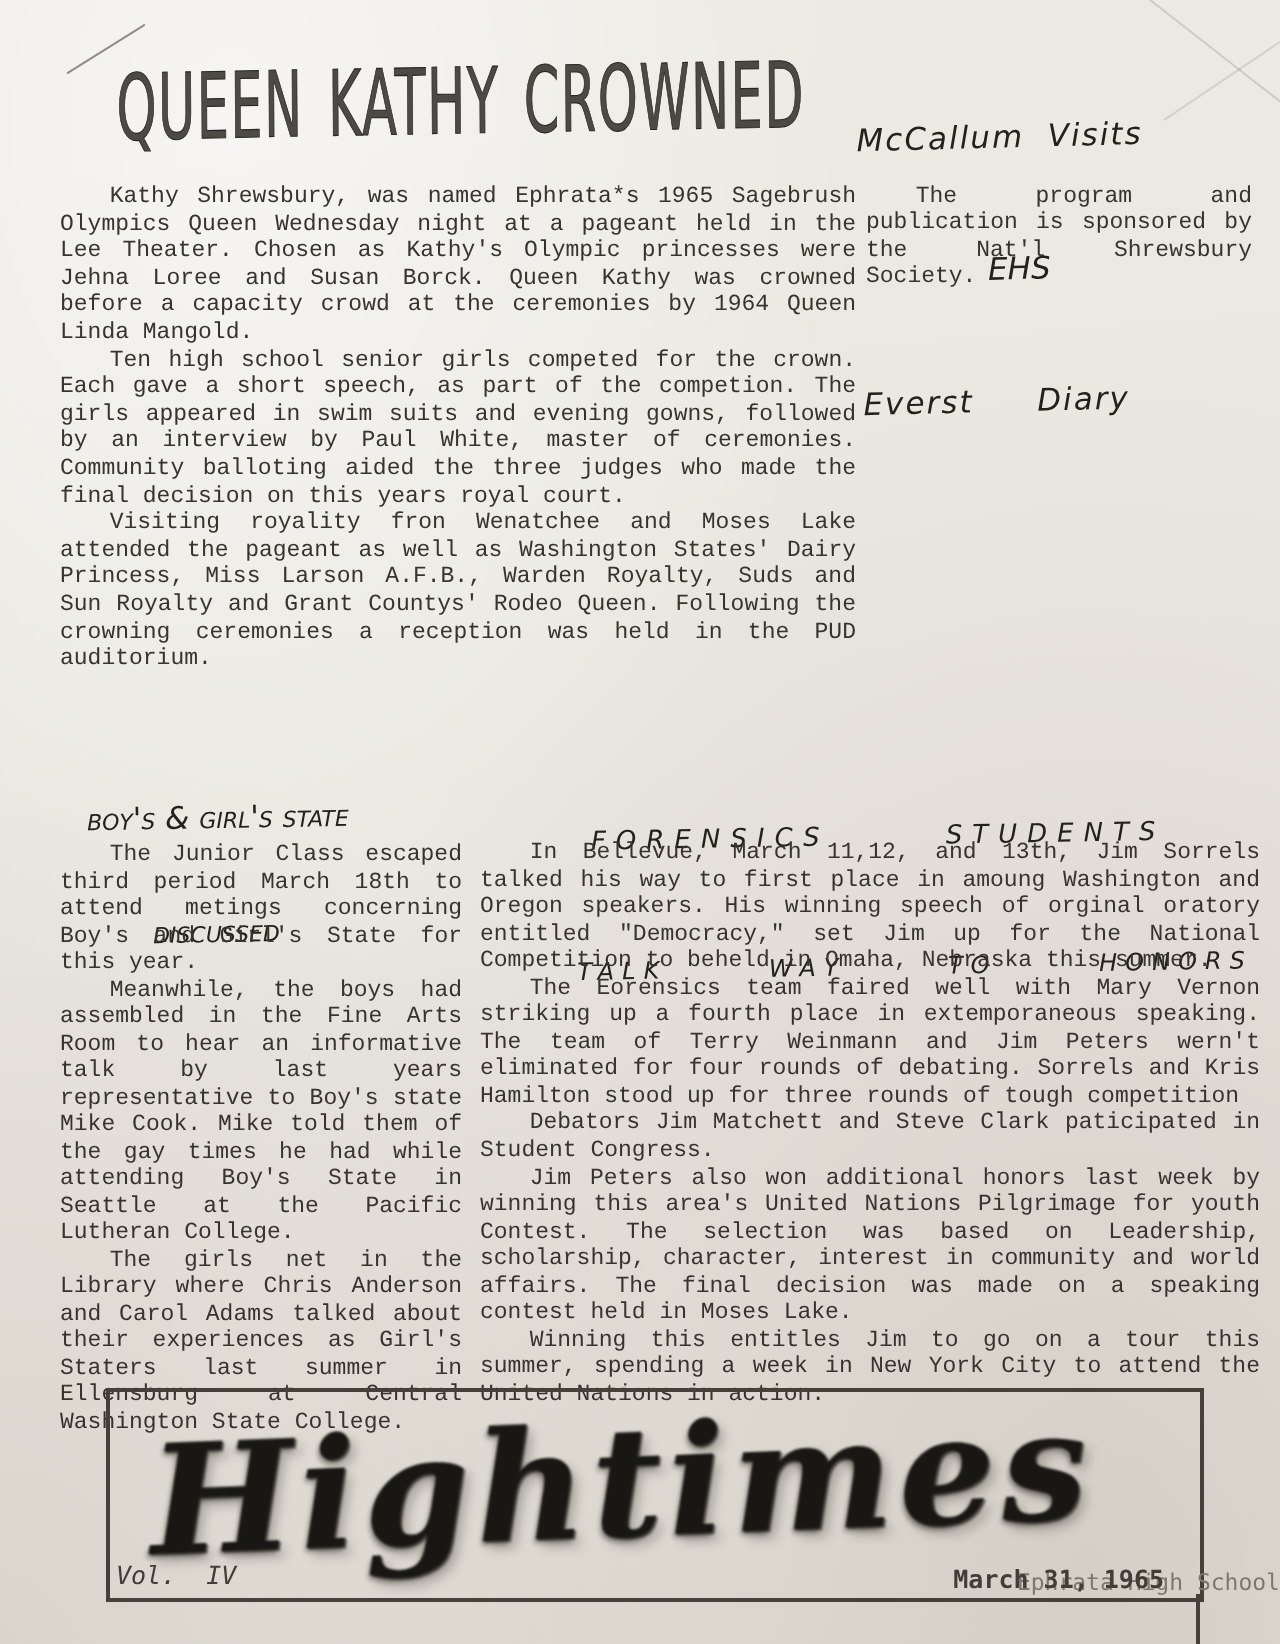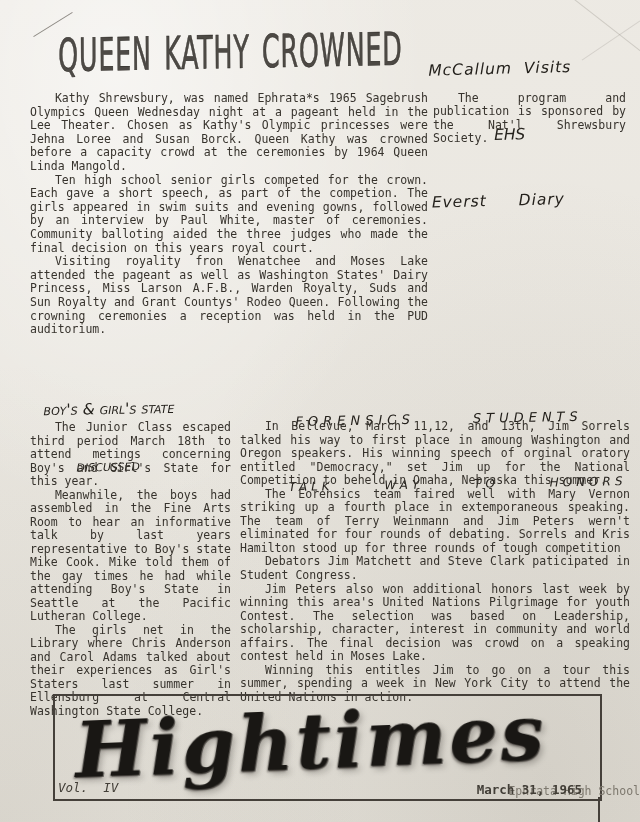--- a/index.html
+++ b/index.html
@@ -29,21 +29,21 @@
     color:rgba(40,37,32,.82);-webkit-text-stroke:.4px #2a2723;
     transform:scale(.77,1.38) rotate(-.6deg);transform-origin:0 0;white-space:nowrap;}
   .hand{font-family:"DejaVu Sans","Liberation Sans",sans-serif;font-style:italic;color:#24211c;}
   .top-note{position:absolute;left:430px;top:13px;width:200px;font-size:15.5px;
     line-height:22px;transform:rotate(-1.5deg);white-space:pre;}
   .top-note .l1{letter-spacing:1px;}
   .top-note .l2{padding-left:64px;}
   .top-note .l3{letter-spacing:1px;word-spacing:10px;}
   
   .col{position:absolute;text-align:justify;}
-  .col p{margin:0;text-indent:3.6ch;}
+  .col p{margin:0;text-indent:3.6ch;font-family:Liberation Mono, monospace;}
   .col-queen{left:30px;top:92px;width:398px;font-size:11.5px;line-height:13.6px;}
   .col-mccallum{left:433px;top:92px;width:193px;font-size:11.5px;line-height:13.25px;}
   .col-state{left:30px;top:421px;width:201px;font-size:11.5px;line-height:13.5px;}
   .col-forensics{left:240px;top:420px;width:390px;font-size:11.5px;line-height:13.55px;}
   .book-title{text-decoration:underline;text-underline-offset:2px;}
   
   .state-head{position:absolute;left:44px;top:362px;font-size:15.5px;line-height:19px;
     font-variant:small-caps;text-transform:lowercase;transform:rotate(-1deg);white-space:pre;}
   .state-head .l2{margin-left:32px;}
   .forensics-head{position:absolute;left:296px;top:367px;transform:rotate(-1deg);white-space:pre;}
@@ -106,21 +106,21 @@
   <div class="col col-state">
     <p>The Junior Class escaped third period March 18th to attend metings concerning Boy's and  Girl's State for this year.</p>
     <p>Meanwhile, the boys had assembled in the Fine Arts Room to hear an informative talk by last years representative to Boy's state Mike Cook.  Mike told them of the gay times he had while attending Boy's State in Seattle at the Pacific Lutheran College.</p>
     <p>The girls net in the Library where Chris Anderson and Carol Adams talked about their experiences as Girl's Staters last summer in Ellensburg at Central Washington State College.</p>
   </div>
 
   <div class="col col-forensics">
     <p>In Bellevue, March 11,12, and 13th, Jim Sorrels talked his way to first place in amoung Washington and Oregon speakers.  His winning speech of orginal oratory entitled "Democracy," set Jim up for the National Competition to beheld in Omaha, Nebraska this summer.</p>
     <p>The Eorensics team faired well with Mary Vernon striking up a fourth place in extemporaneous speaking. The team of Terry Weinmann and Jim Peters wern't eliminated for four rounds of debating. Sorrels and Kris Hamilton stood up for three rounds of tough competition</p>
     <p>Debators Jim Matchett and Steve Clark  paticipated in Student Congress.</p>
-    <p>Jim Peters also won additional honors last week by winning this area's United Nations Pilgrimage for youth Contest.  The selection was based on Leadership, scholarship, character, interest in community and world affairs.  The final decision was crowd on a speaking contest held in Moses Lake.</p>
+    <p>Jim Peters also won additional honors last week by winning this area's United Nations Pilgrimage for youth Contest.  The selection was based on Leadership, scholarship, character, interest in community and world affairs.  The final decision was made on a speaking contest held in Moses Lake.</p>
     <p>Winning this entitles Jim to go on a tour this summer, spending a week in New York City to  attend the United Nations in action.</p>
   </div>
 
   <div class="logo-box"></div>
   <div class="box-right-ext"></div>
   <div class="hightimes-logo">Hightimes</div>
 
   <div class="footer-item footer-vol">Vol.  IV</div>
   <div class="footer-item footer-school">Ephrata High School</div>
   <div class="footer-item footer-date">March 31, 1965</div>

